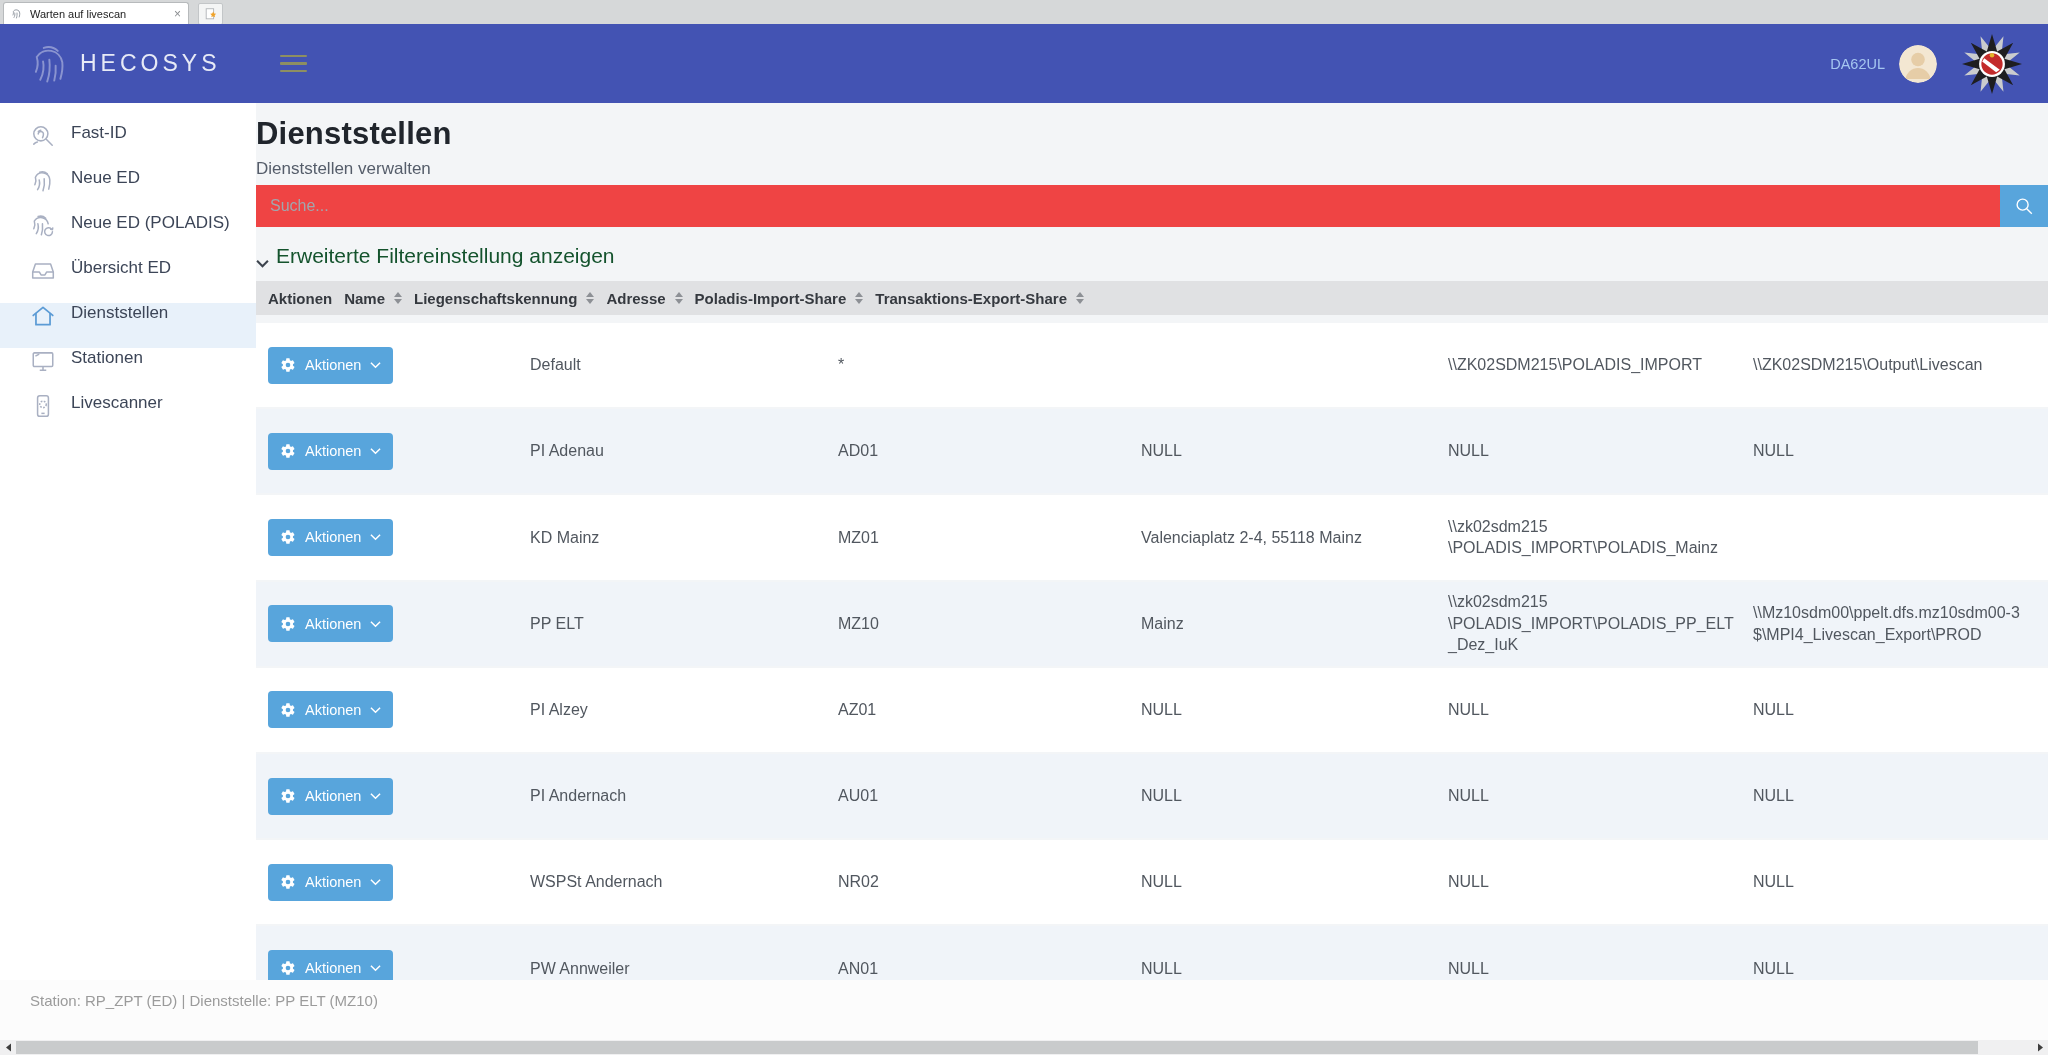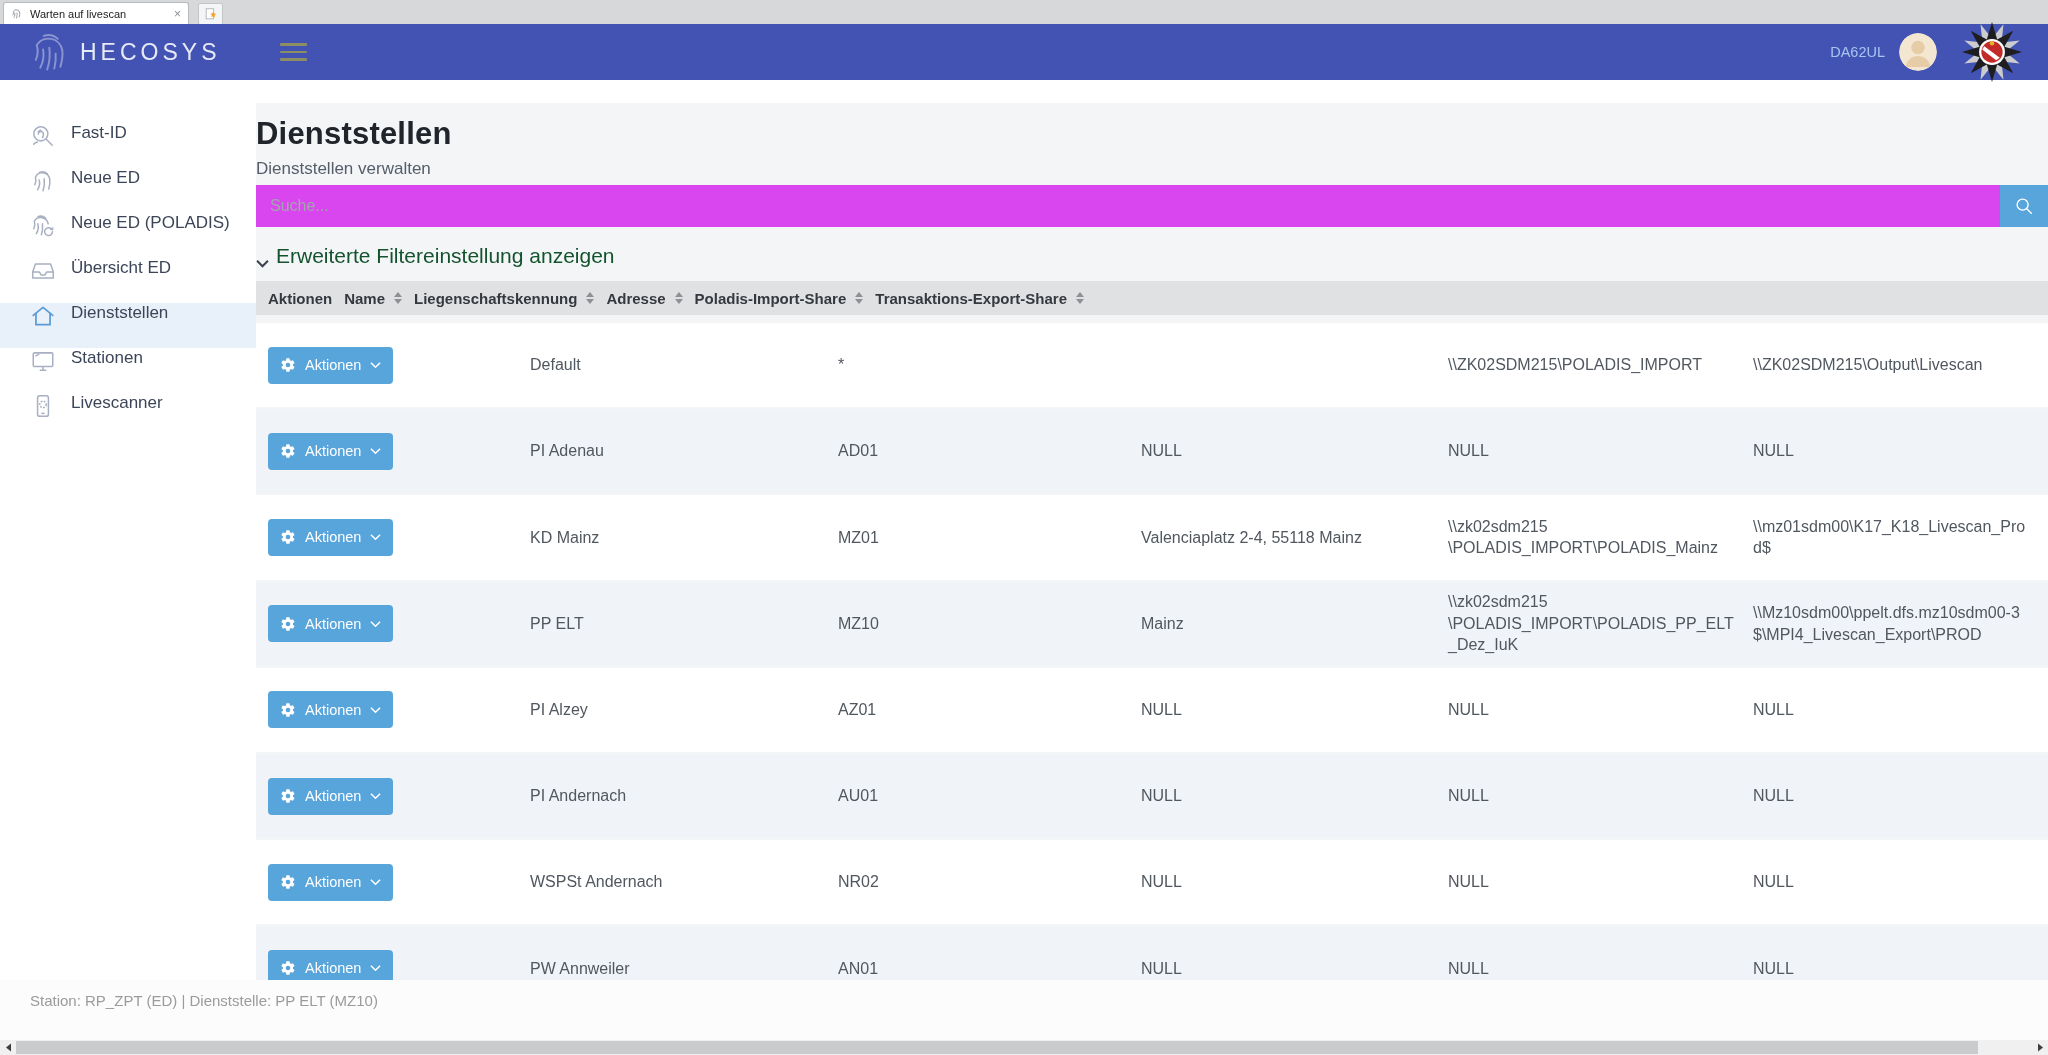--- a/index.html
+++ b/index.html
@@ -8,21 +8,21 @@
   
   .tabbar{position:absolute;top:0;left:0;right:0;height:24px;background:#d6d8d9}
   .tab{position:absolute;left:3px;top:2px;width:186px;height:22px;background:#fff;
        border:1px solid #b7babc;border-bottom:none;border-radius:3px 3px 0 0;
        display:flex;align-items:center;gap:7px;padding:0 7px;font-size:11px;color:#1c1c1c;box-sizing:border-box}
   .tab-title{flex:1;white-space:nowrap;overflow:hidden}
   .tab-close{color:#8a8d90;font-size:12px;line-height:1;cursor:pointer}
   .newtab{position:absolute;left:198px;top:3px;width:23px;height:20px;background:#f4f5f5;
        border:1px solid #c3c6c8;border-radius:2px;display:flex;align-items:center;justify-content:center}
   
-  .appheader{position:absolute;top:24px;left:0;right:0;height:56px;background:#4353b3;
+  .appheader{position:absolute;top:24px;left:0;right:0;height:79px;background:#4353b3;
        display:flex;align-items:center}
   .brand{display:flex;align-items:center;gap:10px;padding-left:28px}
   .brand-fp{width:42px;height:42px;opacity:.38}
   .brand-name{font-size:23px;font-weight:200;letter-spacing:4px;color:#e7eaf6}
   .hamburger{margin-left:60px;cursor:pointer;display:flex;flex-direction:column;gap:5px}
   .hamburger i{display:block;width:27px;height:2.5px;background:#8d8f62;border-radius:1px}
   .hd-right{margin-left:auto;display:flex;align-items:center;margin-right:26px}
   .username{color:#a5c6f0;font-size:14.5px;margin-right:14px}
   .avatar{width:38px;height:38px;border-radius:50%;overflow:hidden;margin-right:25px;cursor:pointer}
   .badge{width:60px;height:60px}
@@ -37,21 +37,21 @@
   .main{position:absolute;top:103px;left:256px;right:0;height:877px;background:#f3f5f7;box-sizing:border-box}
   .page-title{margin:13px 0 0 0;font-size:31px;font-weight:700;color:#20252c;letter-spacing:.2px}
   .page-sub{margin-top:7px;font-size:17px;color:#555d6a}
   .toolbar{margin-top:11px;display:flex;gap:13px}
   .btn{height:40px;border-radius:4px;font-size:16px;display:flex;align-items:center;gap:10px;
        padding:0 18px;cursor:pointer;font-family:inherit}
   .btn-excel{background:#fff;border:1px solid #2db795;color:#2db795}
   .btn-new{background:#58a5dc;border:none;color:#fff}
   .btn-new .plus{font-size:20px;font-weight:700;line-height:1}
   .searchrow{margin-top:6px;display:flex;height:42px}
-  .search-input{flex:1;border:none;outline:none;background:#d946ef;padding:0 14px;font-size:16px;
+  .search-input{flex:1;border:none;outline:none;background:#ef4444;padding:0 14px;font-size:16px;
        color:#333;font-family:inherit}
   .search-input::placeholder{color:#a2a6ad}
   .search-btn{width:48px;border:none;background:#58a5dc;display:flex;align-items:center;
        justify-content:center;cursor:pointer}
   .filterrow{margin-top:17px;display:flex;align-items:flex-end;gap:7px;font-size:21px;color:#14532d;cursor:pointer}
   .filterrow svg{color:#3c434d}
   
   .thead{margin-top:13px;display:flex;align-items:center;height:34px;background:#e0e1e3;
        font-weight:700;font-size:15px;color:#35393f;margin-bottom:8px}
   .th{display:flex;align-items:center;box-sizing:border-box;padding-left:12px}
@@ -338,21 +338,20 @@
             <svg width="11" height="8" viewBox="0 0 12 8">
               <polyline points="1,1.5 6,6.5 11,1.5" fill="none" stroke="#fff" stroke-width="1.6"></polyline>
             </svg>
           </button>
         </div>
         <div class="td c1">KD Mainz</div>
         <div class="td c2">MZ01</div>
         <div class="td c3">Valenciaplatz 2-4, 55118 Mainz</div>
         <div class="td c4">\\zk02sdm215
 \POLADIS_IMPORT\POLADIS_Mainz</div>
-        <div class="td c5">\\mz01sdm00\K17_K18_Livescan_Prod$</div>
       </div>
 
       <div class="trow alt">
         <div class="td c0">
           <button class="act-btn">
             <svg width="16" height="16" viewBox="0 0 24 24">
               <path fill="#fff" fill-rule="evenodd" d="M19.4 13c.04-.32.06-.66.06-1s-.02-.68-.06-1l2.1-1.65a.5.5 0 0 0 .12-.64l-2-3.46a.5.5 0 0 0-.61-.22l-2.49 1a7.3 7.3 0 0 0-1.73-1l-.38-2.65A.5.5 0 0 0 13.9 2h-4a.5.5 0 0 0-.5.42l-.37 2.65c-.63.26-1.21.6-1.73 1l-2.49-1a.5.5 0 0 0-.61.22l-2 3.46a.5.5 0 0 0 .12.64L4.4 11c-.04.32-.06.66-.06 1s.02.68.06 1l-2.08 1.65a.5.5 0 0 0-.12.64l2 3.46c.14.24.41.33.61.22l2.49-1c.52.4 1.1.74 1.73 1l.37 2.65c.04.24.25.42.5.42h4c.25 0 .46-.18.5-.42l.38-2.65a7.3 7.3 0 0 0 1.73-1l2.49 1c.2.1.47 0 .61-.22l2-3.46a.5.5 0 0 0-.12-.64L19.4 13zm-7.4 2.5a3.5 3.5 0 1 1 0-7 3.5 3.5 0 0 1 0 7z"></path>
             </svg>
             <span>Aktionen</span>
             <svg width="11" height="8" viewBox="0 0 12 8">

